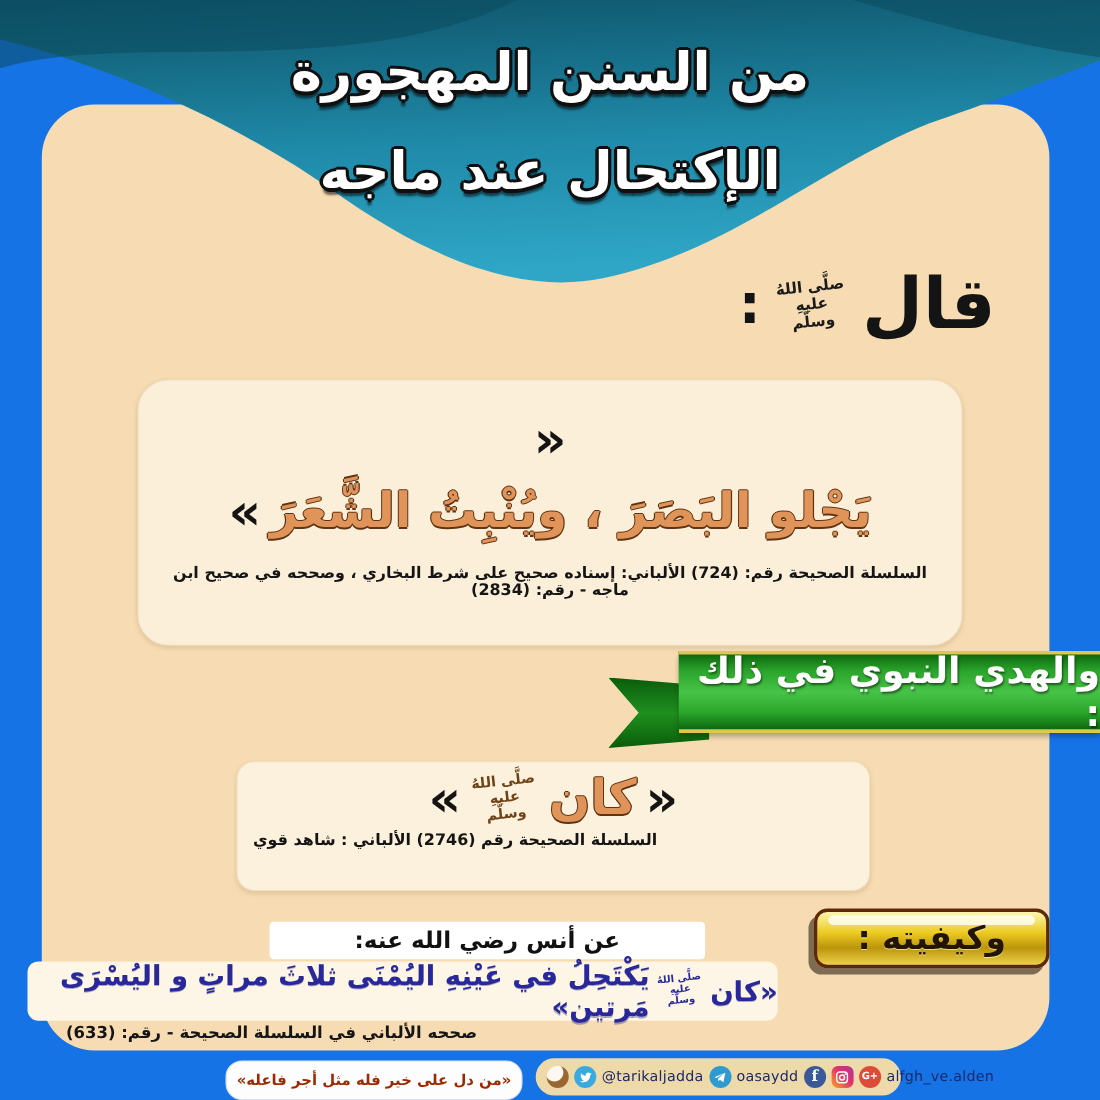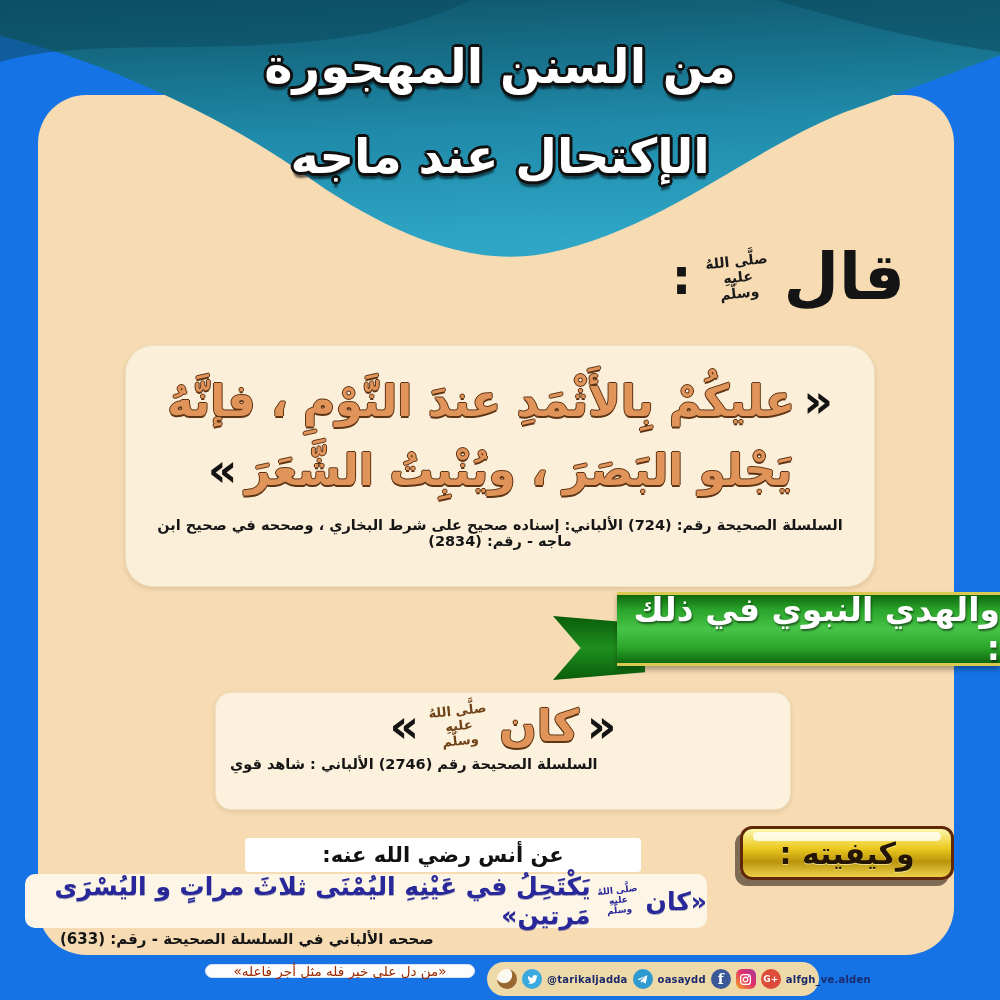--- a/index.html
+++ b/index.html
@@ -130,41 +130,41 @@
     display:flex; align-items:center; justify-content:center; gap:7px; direction:rtl;
   }
   .navy {
     color:#28289b; font-weight:bold; font-size:25px;
     text-shadow:0 1px 0 rgba(20,20,110,.35);
   }
   .cite3 { position:absolute; left:60px; top:930px; z-index:3; direction:rtl; color:#151515; font-weight:bold; font-size:15px; }
 
   
   .footer-quote {
-    position:absolute; left:205px; top:964px; width:270px; height:14px; z-index:5;
+    position:absolute; left:205px; top:964px; width:270px; height:36px; z-index:5;
     background:#fdfdfd; border-radius:15px; border:1px solid #d8e2f5;
     display:flex; align-items:center; justify-content:center;
-    direction:rtl; color:#9c2a00; font-weight:normal; font-size:13.5px;
+    direction:rtl; color:#9c2a00; font-weight:bold; font-size:13.5px;
   }
   .footer-social {
     position:absolute; left:487px; top:962px; width:332px; height:34px; z-index:5;
     background:#eed9a8; border-radius:17px;
     display:flex; align-items:center; justify-content:flex-start; gap:5px;
     padding:0 10px; direction:ltr;
   }
   .s-icon { width:20px; height:20px; border-radius:50%; flex:0 0 auto;
     display:flex; align-items:center; justify-content:center; }
   .s-icon svg { width:13px; height:13px; display:block; }
   .i-logo { background:radial-gradient(circle at 35% 30%, #fdf8ef 0 40%, #9a6632 45%); }
   .i-tw { background:#3aa9e0; }
   .i-tg { background:#2f9ad0; }
   .i-fb { background:#3b5998; color:#fff; font-weight:bold; font-size:14px; font-family:"DejaVu Serif",serif; }
   .i-ig { border-radius:6px; background:linear-gradient(45deg,#f5a623,#e1306c 55%,#a4399b); }
   .i-gp { background:#dd4b39; color:#fff; font-weight:bold; font-size:9px; }
-  .handle { color:#1b2a6b; font-weight:bold; font-size:10px; letter-spacing:.2px; white-space:nowrap; }
+  .handle { color:#1b2a6b; font-weight:normal; font-size:13px; letter-spacing:.2px; white-space:nowrap; }
 </style>
 </head>
 <body>
 
 <div class="panel"></div>
 
 <div class="dome-wrap">
   <svg width="1000" height="300" viewBox="0 0 1000 300">
     <defs>
       <linearGradient id="tg" x1="0" y1="0" x2="0.15" y2="1">
@@ -188,21 +188,20 @@
   <span class="seal seal-big">
     <span class="s1">صلَّى اللهُ</span>
     <span class="s2">عليهِ وسلَّم</span>
   </span>
   <span class="q-colon">:</span>
 </div>
 
 <div class="hbox1">
   <div class="hline hl1">
     <span class="mark">«</span>
-    <span class="orn">عليكُمْ بِالأَثْمَدِ عندَ النَّوْمِ ، فإنَّهُ</span>
   </div>
   <div class="hline hl2">
     <span class="orn">يَجْلو البَصَرَ ، ويُنْبِتُ الشَّعَرَ</span>
     <span class="mark">»</span>
   </div>
   <div class="cite">السلسلة الصحيحة رقم: (724) الألباني: إسناده صحيح على شرط البخاري ، وصححه في صحيح ابن ماجه - رقم: (2834)</div>
 </div>
 
 <div class="ribbon">
   <div class="ribbon-tail"></div>

